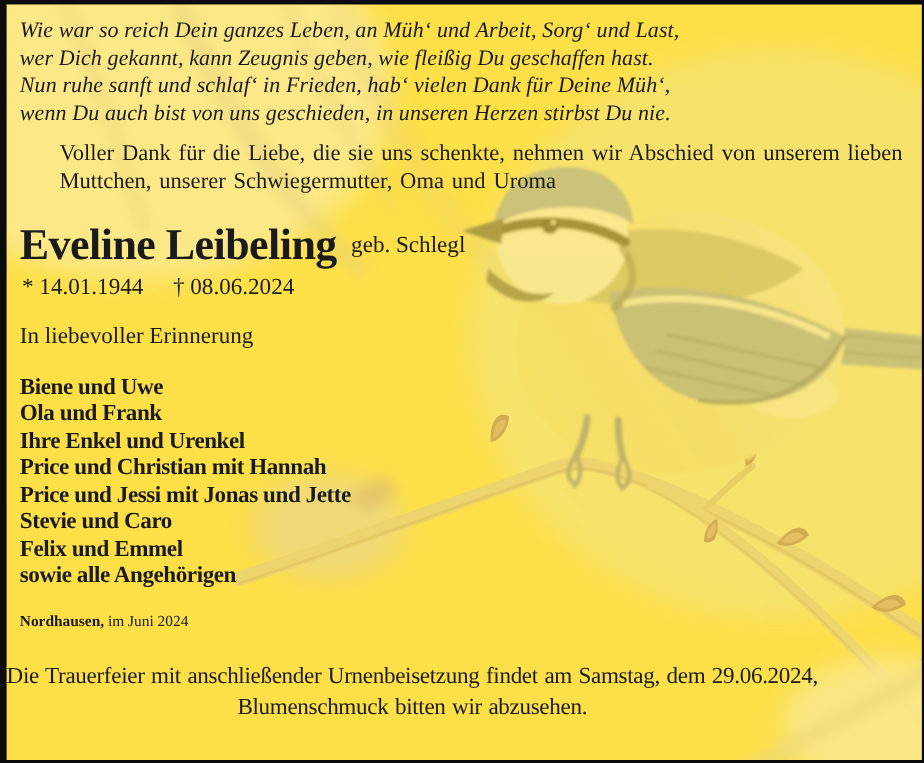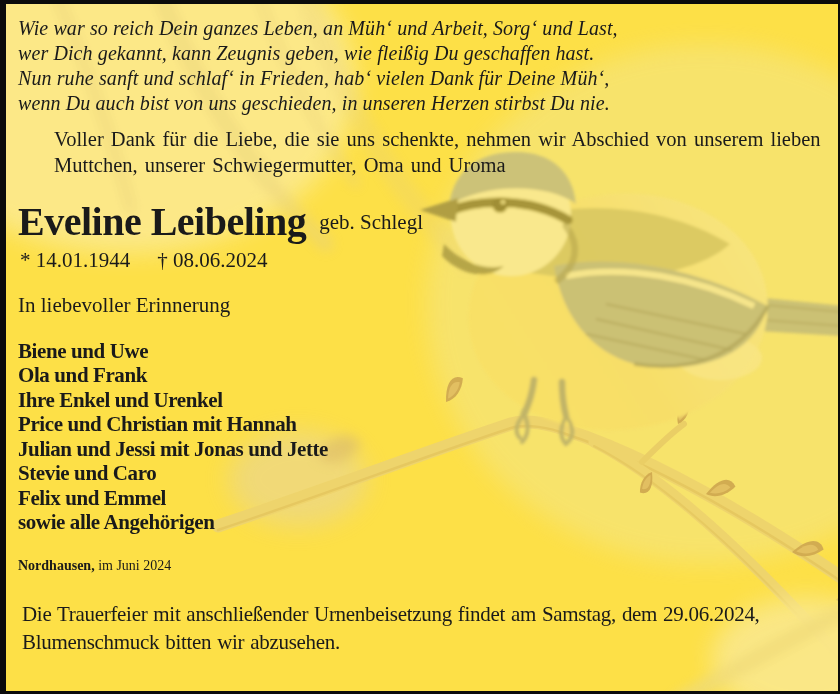--- a/index.html
+++ b/index.html
@@ -22,21 +22,21 @@
   .intro { left:12px; top:122px; font-size:20.5px; line-height:26px; word-spacing:2px;margin-left:36px; }
   .name-row { left:12px; top:192px; display:flex; align-items:center; gap:13px; }
   .name-main { font-size:40px; font-weight:bold; line-height:52px; letter-spacing:-0.5px; }
   .name-maiden { font-size:21px; line-height:21px; }
   .dates { left:14px; top:244px; font-size:21px; line-height:25px; }
   .dates .gap { display:inline-block; width:27px; }
   .memoriam { left:12px; top:289px; font-size:21px; line-height:24.5px; }
   .mourners { left:12px; top:313.5px; font-size:21px; font-weight:bold; line-height:24.5px; letter-spacing:-0.4px;margin-top:21px; }
   .placeline { left:12px; top:549px; font-size:14px; line-height:25px; }
   .placeline b { font-weight:bold; }
-  .funeral { left:16px; top:597px; font-size:21px; line-height:27.5px; letter-spacing:-0.3px; word-spacing:1px; }
+  .funeral { left:0; top:597px; font-size:21px; line-height:27.5px; letter-spacing:-0.3px; word-spacing:1px;text-align:center; }
 </style>
 </head>
 <body>
 
 <div class="card">
 
   <svg class="bg-svg" viewBox="0 0 832 687" aria-hidden="true">
     <defs>
       <filter id="b6" x="-60%" y="-60%" width="220%" height="220%">
           <feGaussianBlur stdDeviation="6"></feGaussianBlur>
@@ -150,21 +150,21 @@
     <span>* 14.01.1944</span><span class="gap"></span><span>† 08.06.2024</span>
   </div>
 
   <div class="txt memoriam">In liebevoller Erinnerung</div>
 
   <div class="txt mourners">
     <div>Biene und Uwe</div>
     <div>Ola und Frank</div>
     <div>Ihre Enkel und Urenkel</div>
     <div>Price und Christian mit Hannah</div>
-    <div>Julian und Jessi mit Jonas und Jette</div>
+    <div>Price und Jessi mit Jonas und Jette</div>
     <div>Stevie und Caro</div>
     <div>Felix und Emmel</div>
     <div>sowie alle Angehörigen</div>
   </div>
 
   <div class="txt placeline">
     <b>Nordhausen,</b>
     <span>im Juni 2024</span>
   </div>
 

